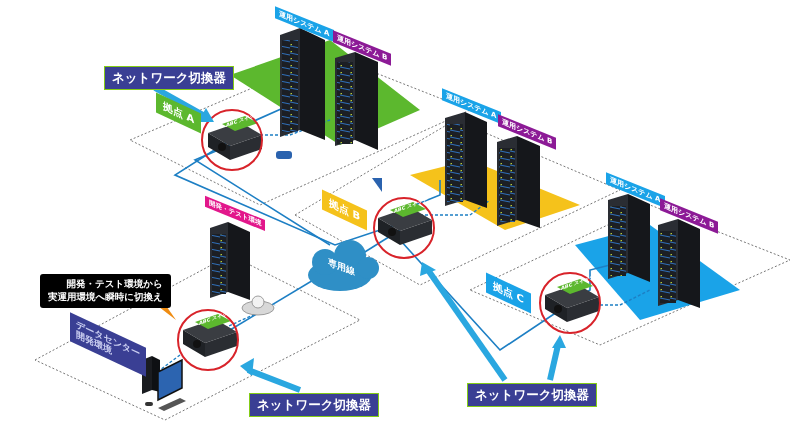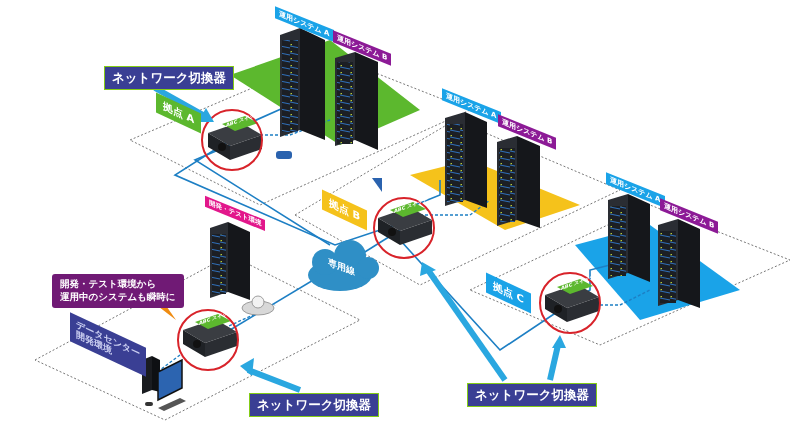--- a/index.html
+++ b/index.html
@@ -194,17 +194,17 @@
 
   
   <div class="label-box" style="left:70px;top:330px;background:#3a3f94;font-size:9px;padding:4px 6px;transform:skewY(25deg);color:#c9cdf0;">
     <div>データセンター</div>
     <div>開発環境</div>
   </div>
 
   
   <div class="callout" style="left:276px;top:151px;background:#2a62ae;">
   </div>
-  <div class="callout" style="left:52px;top:274px;background:#701a75;">
+  <div class="callout" style="left:40px;top:274px;background:#000000;text-align:right;">
     <div>開発・テスト環境から</div>
-    <div>運用中のシステムも瞬時に</div>
+    <div>実運用環境へ瞬時に切換え</div>
   </div>
 </div>
 
 </body></html>

